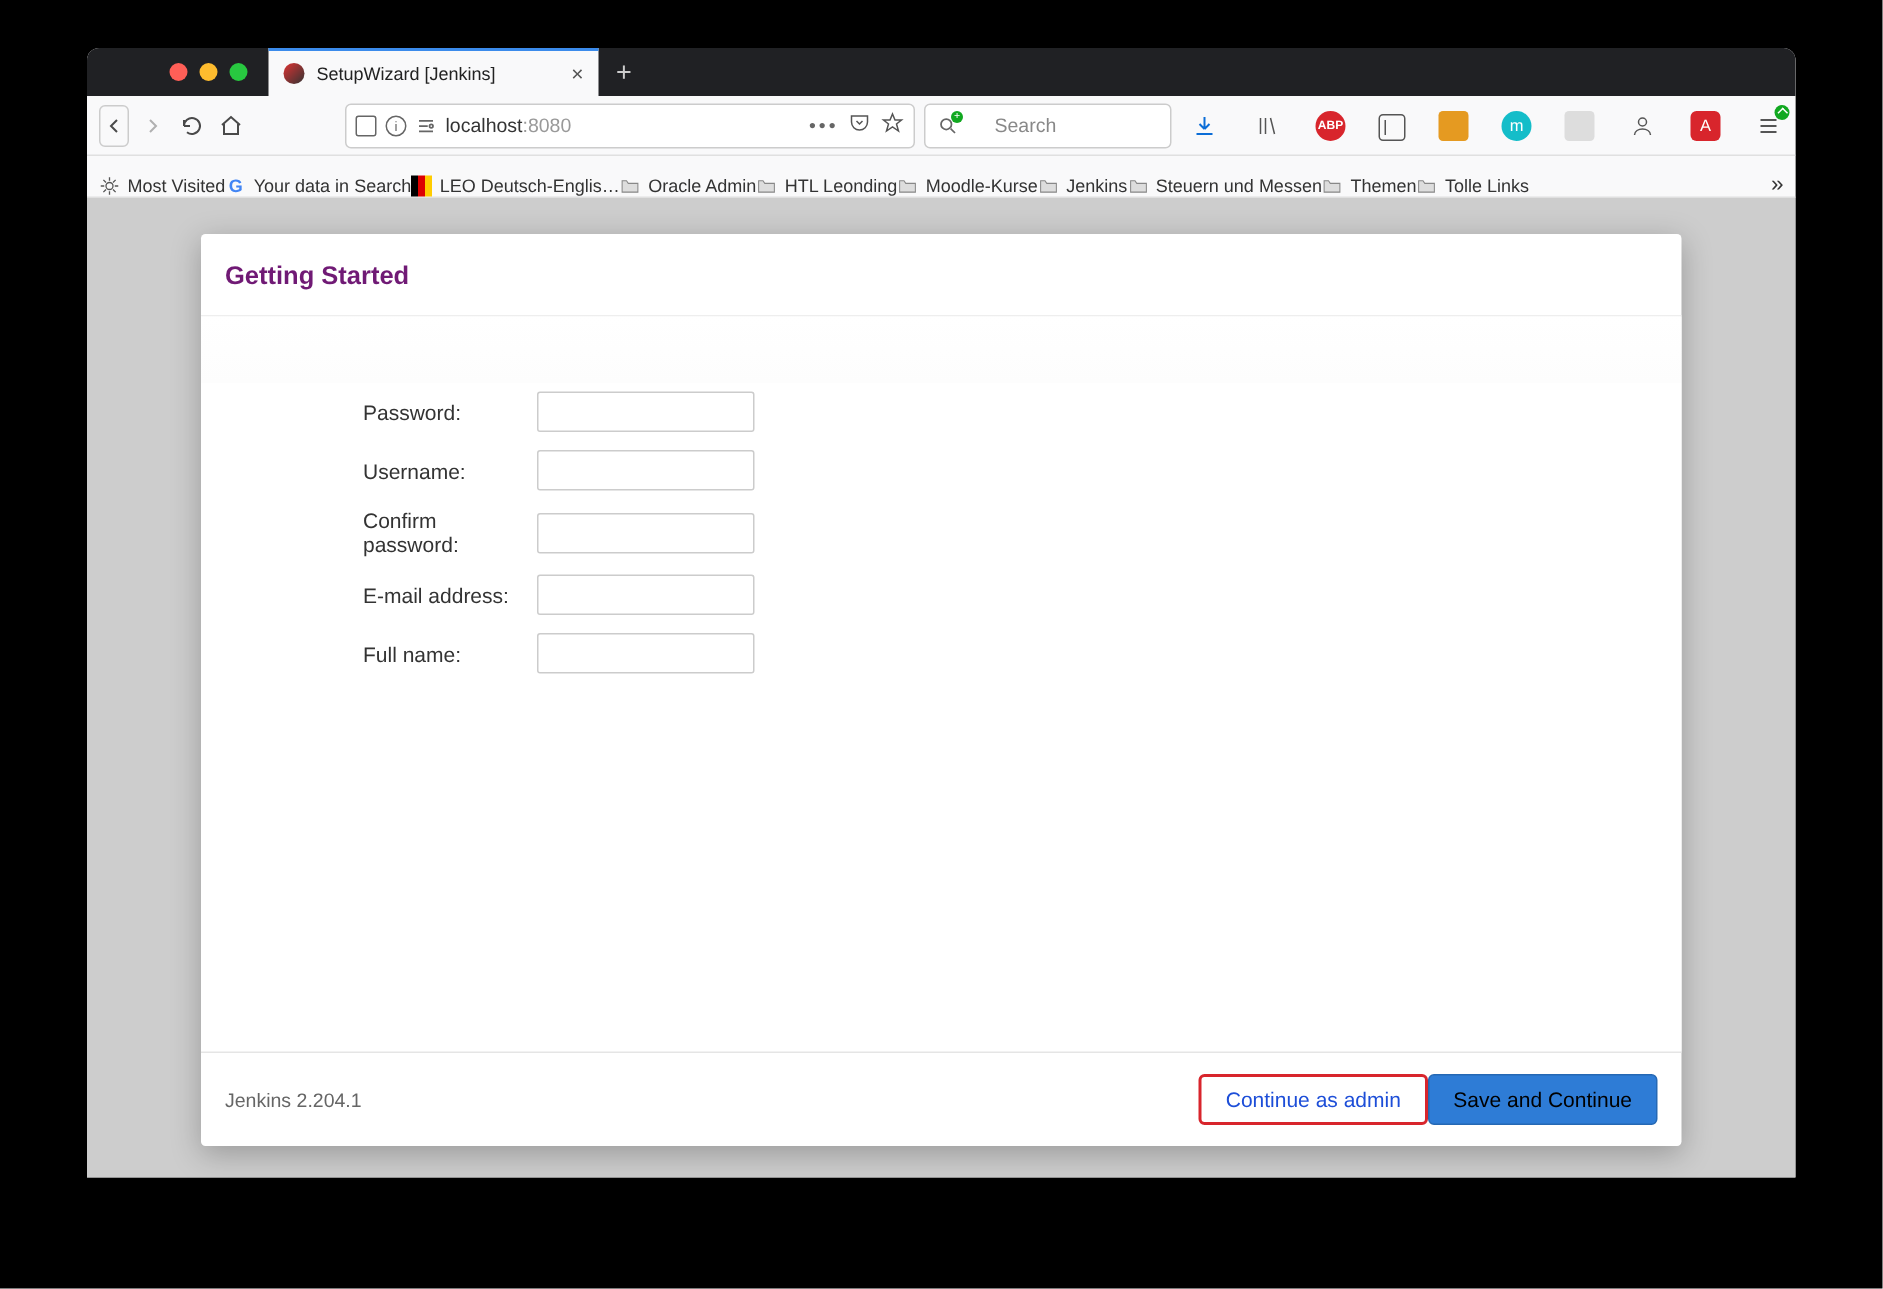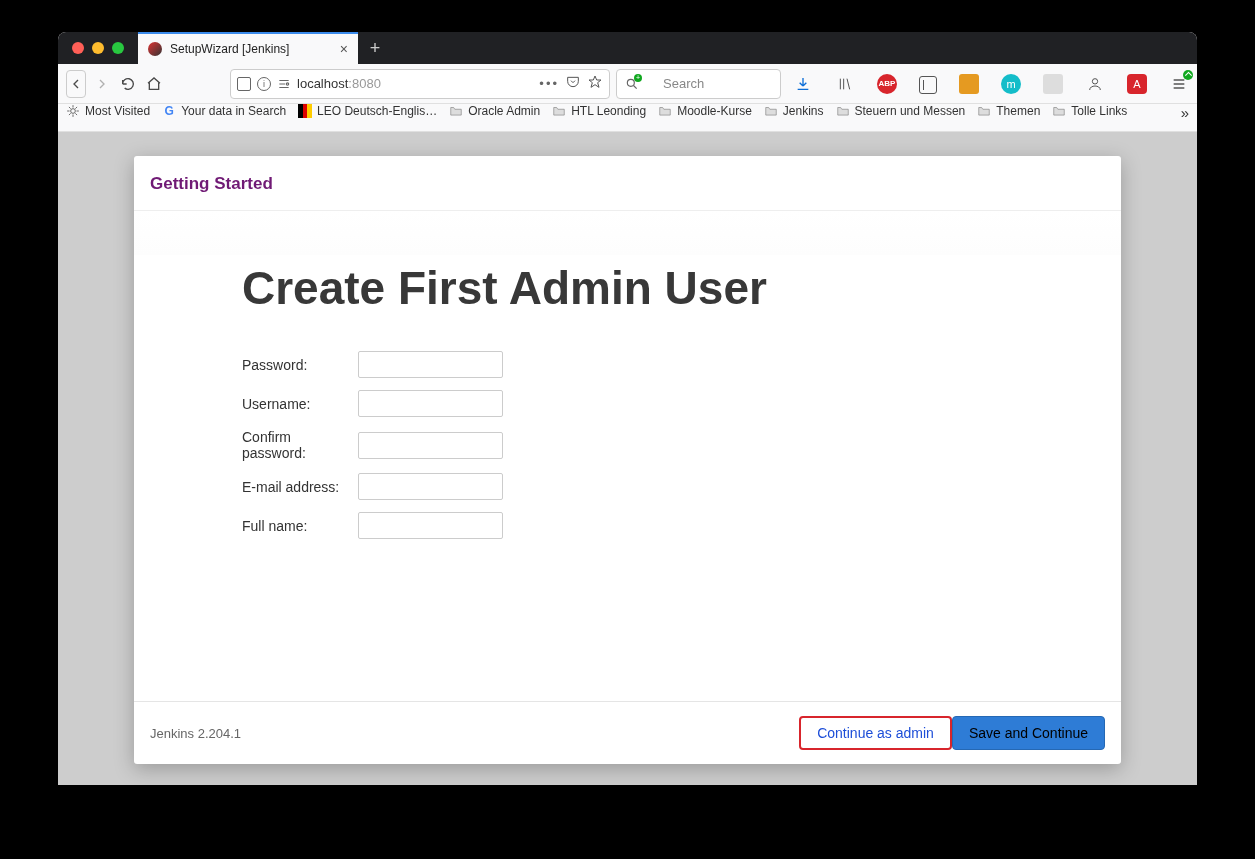--- a/index.html
+++ b/index.html
@@ -22,20 +22,21 @@
   overflow: hidden;
   display: flex;
   flex-direction: column;
 }
 
 .tabbar {
   height: 32px;
   background: #202124;
   display: flex;
   align-items: stretch;
+  padding-left: 41px;
 }
 .traffic-lights {
   display: flex;
   align-items: center;
   gap: 8px;
   padding: 0 14px;
 }
 .traffic-lights .dot { width: 12px; height: 12px; border-radius: 50%; }
 .dot.red { background: #ff5f57; }
 .dot.yellow { background: #febc2e; }
@@ -128,23 +129,23 @@
 .ei.menu { position: relative; }
 .ei.menu svg { width: 16px; height: 16px; stroke: #555; stroke-width: 2; fill: none; }
 .ei.menu .badge { position: absolute; top: -4px; right: -4px; width: 10px; height: 10px; background: #11a820; border-radius: 50%; display: flex; align-items: center; justify-content: center; }
 .ei.menu .badge::after { content:""; width: 4px; height: 4px; border-left: 1.5px solid #fff; border-top: 1.5px solid #fff; transform: rotate(45deg) translate(0.5px,0.5px); }
 
 .bookmarks {
   height: 28px;
   background: #f9f9fa;
   border-bottom: 1px solid #e0e0e0;
   display: flex;
-  align-items: flex-start;
+  align-items: flex-end;
   padding: 0 8px;
-  gap: 12px;
+  gap: 0;
   font-size: 12px;
   color: #333;
 }
 .bm { display: flex; align-items: center; gap: 5px; cursor: pointer; white-space: nowrap; }
 .bmicon { width: 14px; height: 14px; display: flex; align-items: center; justify-content: center; }
 .bmicon.star svg { width: 14px; height: 14px; stroke: #555; stroke-width: 1.5; fill: none; }
 .bmicon.g { font-family: Arial; font-weight: bold; font-size: 12px; }
 .bmicon.leo { background: linear-gradient(90deg,#000 33%,#d00 33%,#d00 66%,#fc0 66%); }
 .bmicon.folder svg { width: 14px; height: 14px; stroke: #888; stroke-width: 1.2; fill: #ddd; }
 .bm-overflow { margin-left: auto; font-size: 15px; color: #333; cursor: pointer; }
@@ -410,21 +411,20 @@
         </span>
       <span>Tolle Links</span>
     </div>
     <div class="bm-overflow">»</div>
   </div>
 
   <div class="content">
     <div class="wizard">
       <div class="wiz-header">Getting Started</div>
       <div class="wiz-body">
-        <h1 class="wiz-title">Create First Admin User</h1>
         <div class="form-row">
           <label>Password:</label>
           <input type="password" style="">
         </div>
         <div class="form-row">
           <label>Username:</label>
           <input type="text" style="">
         </div>
         <div class="form-row">
           <label>Confirm password:</label>

